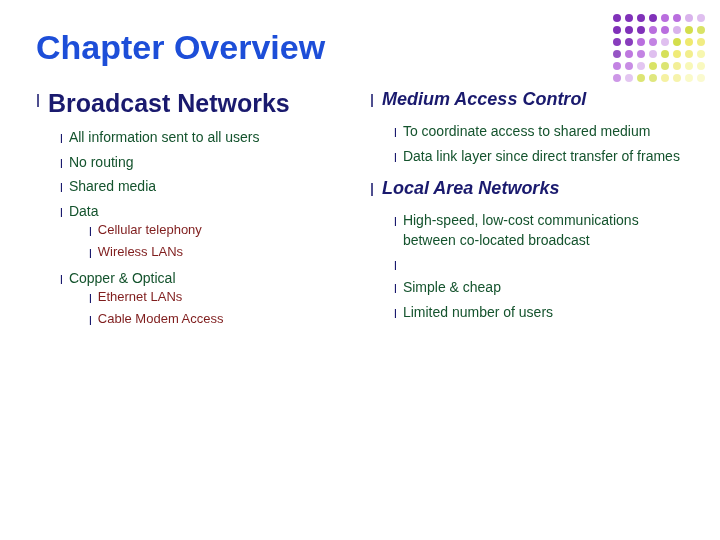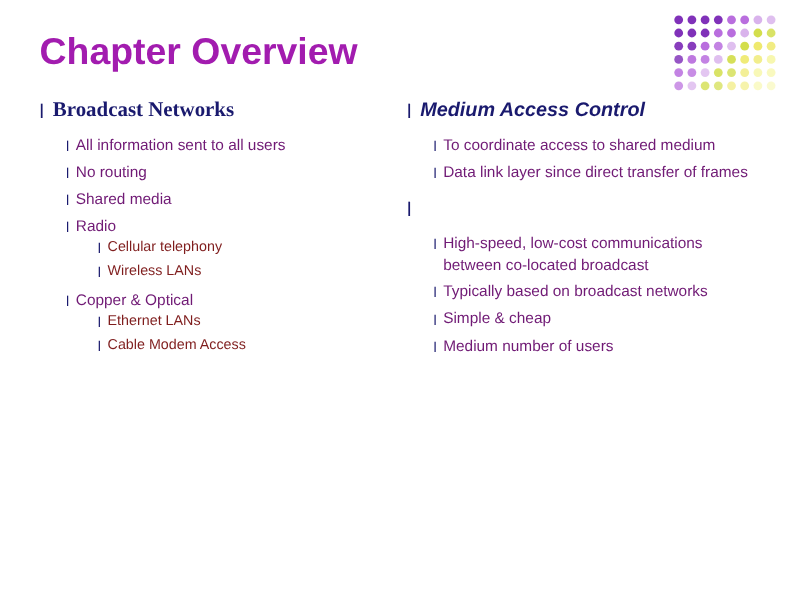--- a/index.html
+++ b/index.html
@@ -12,21 +12,21 @@
     }
     .slide {
       width: 720px;
       height: 540px;
       padding: 28px 36px 20px 36px;
       position: relative;
     }
     .title {
       font-size: 34px;
       font-weight: bold;
-      color: #a21caf;
+      color: #1d4ed8;
       margin-bottom: 22px;
     }
     .content {
       display: flex;
       gap: 20px;
     }
     .column {
       flex: 1;
     }
     .section-header {
@@ -35,24 +35,23 @@
       gap: 8px;
       margin-bottom: 10px;
     }
     .bullet-main {
       color: #1a1a6e;
       font-size: 18px;
       margin-top: 2px;
       flex-shrink: 0;
     }
     .section-title {
-      font-size: 19px;
+      font-size: 25px;
       font-weight: bold;
       color: #1a1a6e;
-      font-family: Liberation Serif, serif;
     }
     .section-title-italic {
       font-size: 18px;
       font-weight: bold;
       font-style: italic;
       color: #1a1a6e;
     }
     .items {
       margin-left: 24px;
     }
@@ -63,21 +62,21 @@
       margin-bottom: 5px;
     }
     .bullet-small {
       color: #1a1a6e;
       font-size: 13px;
       margin-top: 3px;
       flex-shrink: 0;
     }
     .item-text {
       font-size: 14px;
-      color: #701a75;
+      color: #14532d;
       line-height: 1.4;
     }
     .sub-items {
       margin-left: 20px;
     }
     .sub-item {
       display: flex;
       align-items: flex-start;
       gap: 6px;
       margin-bottom: 3px;
@@ -181,21 +180,21 @@
         </div>
 
         <div class="item">
           <span class="bullet-small">l</span>
           <span class="item-text">Shared media</span>
         </div>
 
         <div class="item">
           <span class="bullet-small">l</span>
           <div>
-            <span class="item-text">Radio</span>
+            <span class="item-text">Data</span>
             <div class="sub-items">
               <div class="sub-item">
                 <span class="bullet-small">l</span>
                 <span class="sub-item-text">Cellular telephony</span>
               </div>
               <div class="sub-item">
                 <span class="bullet-small">l</span>
                 <span class="sub-item-text">Wireless LANs</span>
               </div>
             </div>
@@ -235,36 +234,36 @@
           <span class="item-text">To coordinate access to shared medium</span>
         </div>
         <div class="item">
           <span class="bullet-small">l</span>
           <span class="item-text">Data link layer since direct transfer of frames</span>
         </div>
       </div>
 
       <div class="section-header" style="margin-top:12px;">
         <span class="bullet-main">l</span>
+        <span class="section-title-italic">Local Area Networks</span>
       </div>
 
       <div class="items">
         <div class="item">
           <span class="bullet-small">l</span>
           <span class="item-text">High-speed, low-cost communications between co-located broadcast</span>
         </div>
         <div class="item">
           <span class="bullet-small">l</span>
-          <span class="item-text">Typically based on broadcast networks</span>
         </div>
         <div class="item">
           <span class="bullet-small">l</span>
           <span class="item-text">Simple &amp; cheap</span>
         </div>
         <div class="item">
           <span class="bullet-small">l</span>
-          <span class="item-text">Medium number of users</span>
+          <span class="item-text">Limited number of users</span>
         </div>
       </div>
 
     </div>
   </div>
 </div>
 
 </body></html>

